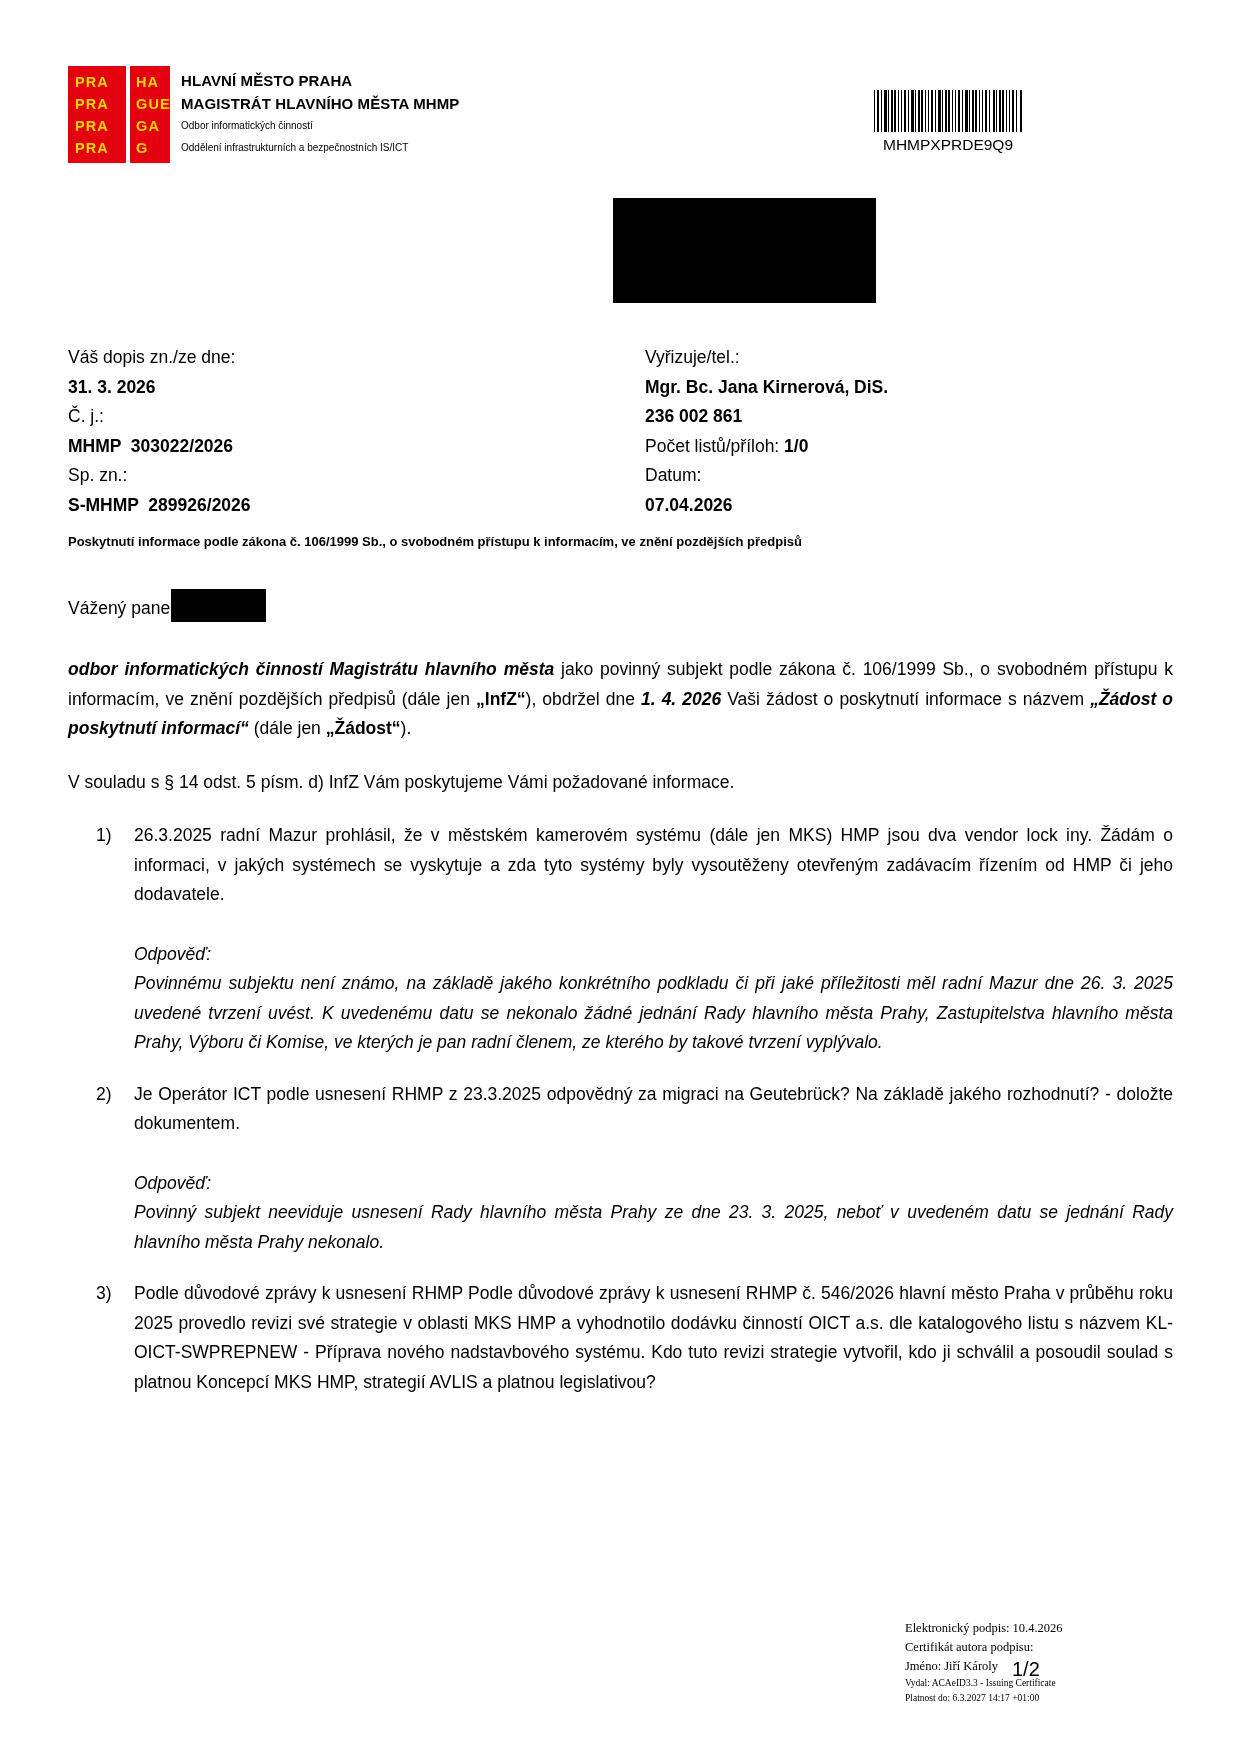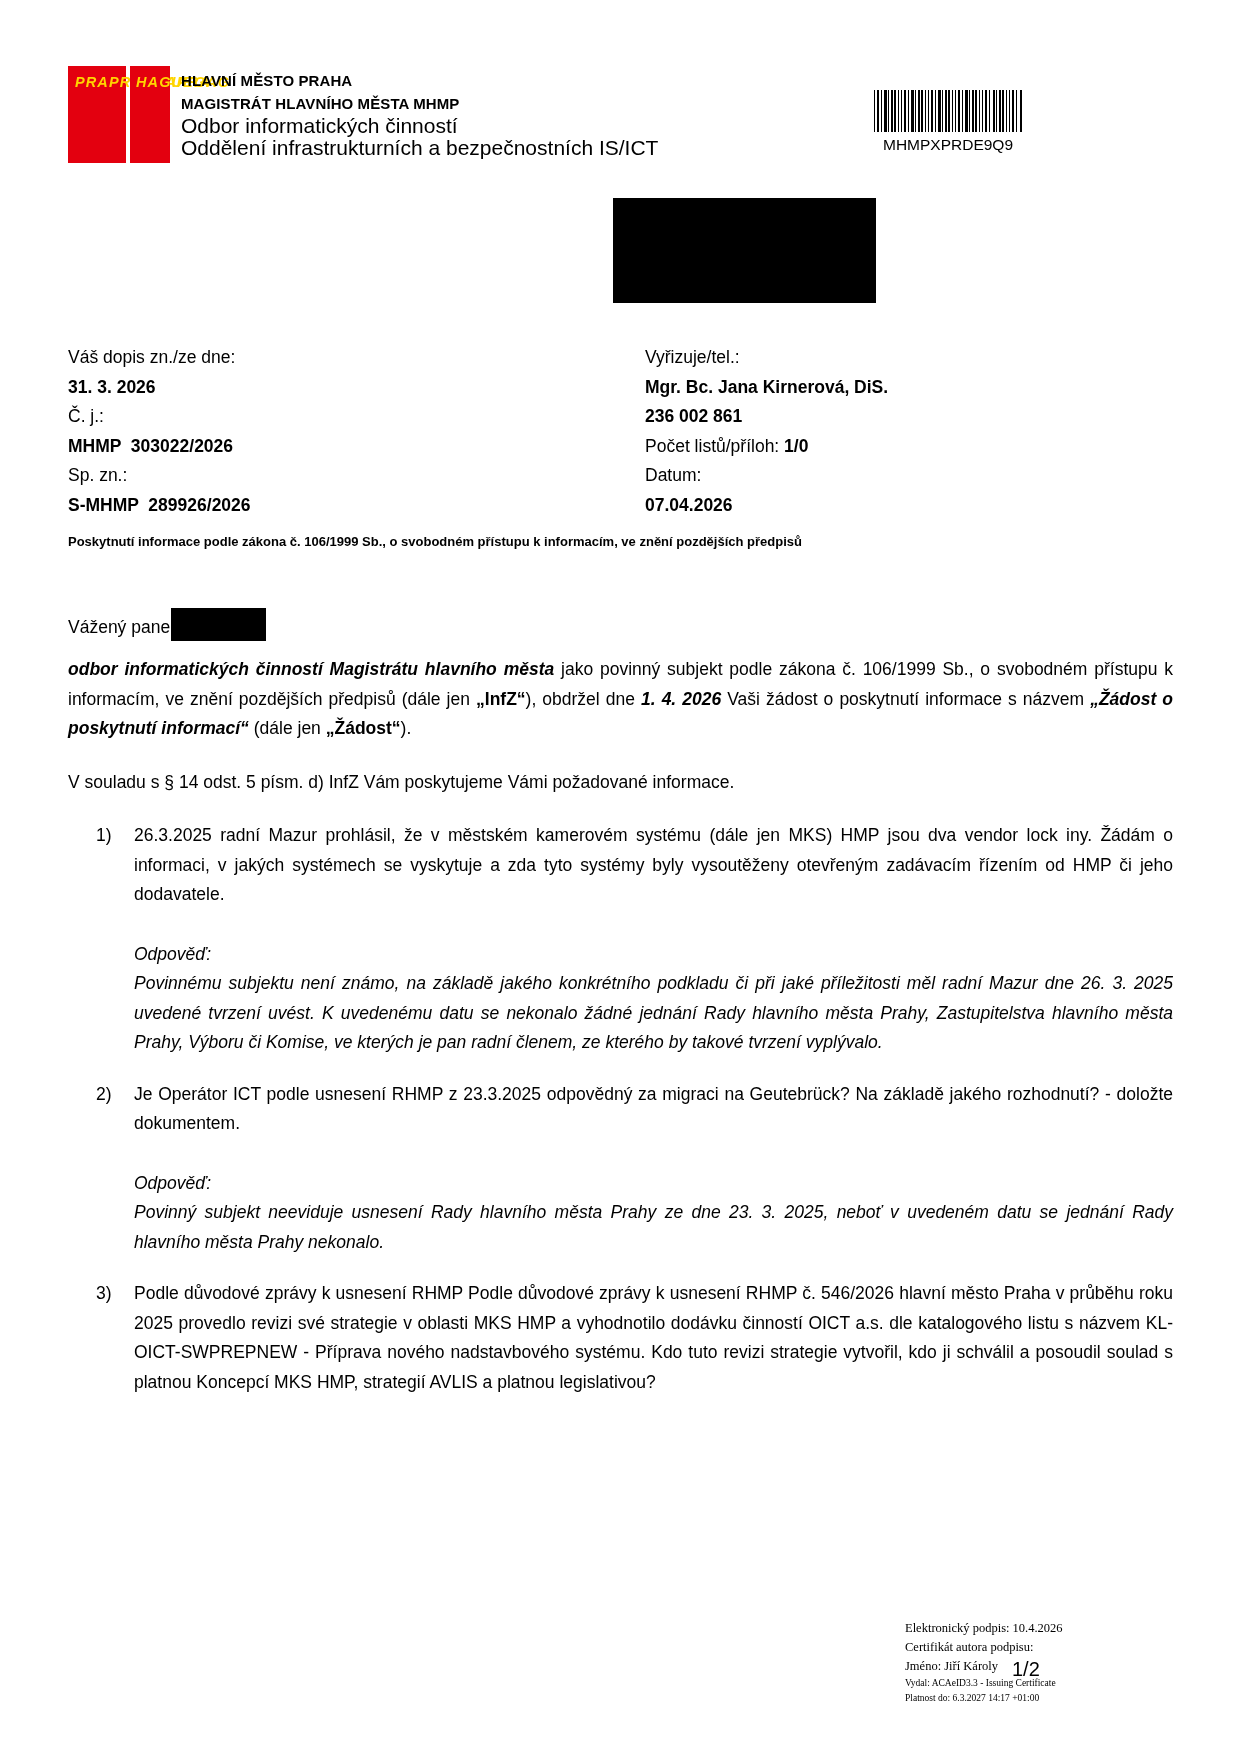--- a/index.html
+++ b/index.html
@@ -33,25 +33,24 @@
     left: 0;
     top: 4px;
     width: 102px;
     height: 97px;
     display: flex;
     gap: 4px;
   }
   .logo-col {
     background: #e3000f;
     display: flex;
-    flex-direction: row;
+    flex-direction: column;
     justify-content: space-between;
     padding: 7px 0 6px 0;
     box-sizing: border-box;
-    font-style: italic;
   }
   .logo-col-left { width: 58px; padding-left: 7px; }
   .logo-col-right { width: 40px; padding-left: 6px; }
   .logo-col span {
     color: #ffd500;
     font-family: "Liberation Sans", sans-serif;
     font-weight: 700;
     font-size: 14.5px;
     line-height: 18px;
     letter-spacing: 1.1px;
@@ -63,21 +62,21 @@
     top: 8px;
   }
   .org .l1, .org .l2 {
     font-weight: 700;
     font-size: 15px;
     line-height: 22.5px;
     letter-spacing: 0.1px;
   }
   .org .l3, .org .l4 {
     font-weight: 400;
-    font-size: 21px;
+    font-size: 10px;
     line-height: 22px;
   }
 
   
   .barcode-wrap {
     position: absolute;
     left: 874px;
     top: 90px;
     width: 148px;
     text-align: center;
@@ -149,21 +148,21 @@
     width: 1105px;
     font-weight: 700;
     font-size: 13px;
     line-height: 27px;
   }
 
   
   .salutation {
     position: absolute;
     left: 68px;
-    top: 608px;
+    top: 589px;
     font-size: 17.5px;
     line-height: 27px;
   }
 
   
   .body {
     position: absolute;
     left: 68px;
     top: 655px;
     width: 1105px;

